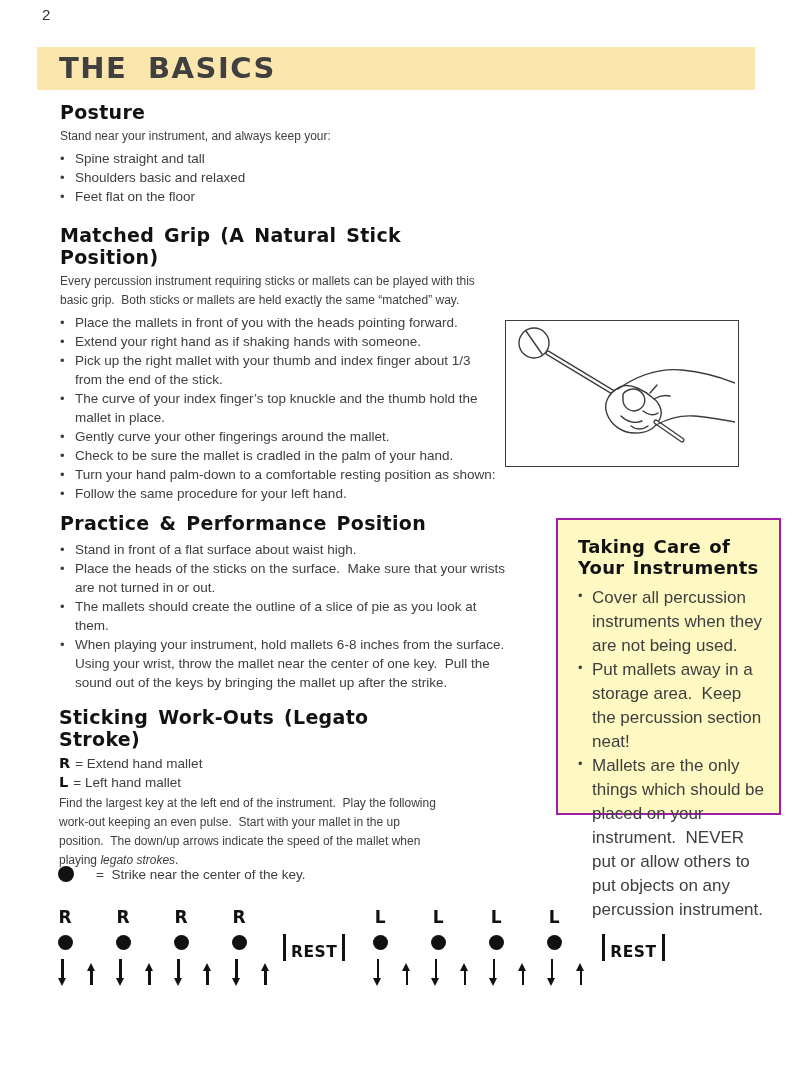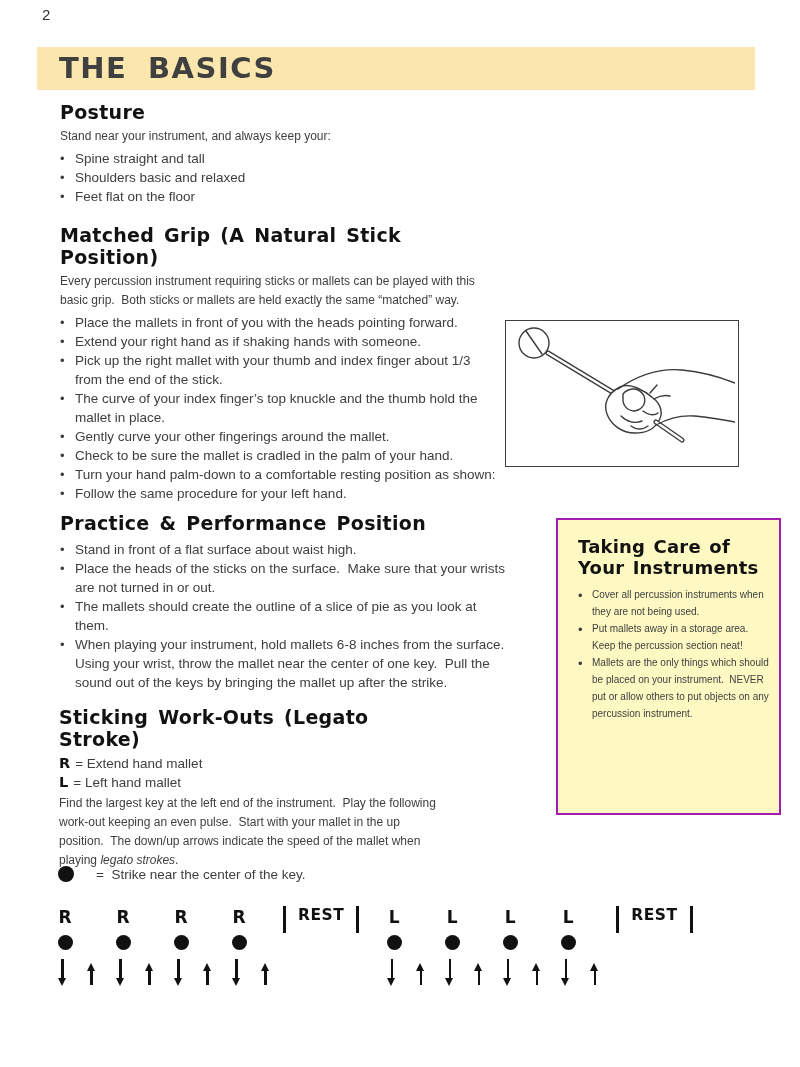--- a/index.html
+++ b/index.html
@@ -23,21 +23,21 @@
   .def-line{font-size:13.5px;line-height:19px;}
   .def-sym{font-family:"DejaVu Sans",sans-serif;font-weight:bold;color:#111;font-size:14.5px;margin-right:5px;}
 
   .figure-box{position:absolute;left:505px;top:320px;width:232px;height:145px;border:1.5px solid #3e3e3e;background:#fff;}
 
   .sidebar{position:absolute;left:512px;top:518px;width:225px;height:297px;border:2px solid #a21caf;
            box-sizing:border-box;padding:16px 10px 0 20px;background:#fef9c3;margin-left:44px;}
   .sidebar .sec-h{font-size:18px;line-height:21px;letter-spacing:.2px;word-spacing:2px;margin:0;}
   .sidebar .blist{margin-top:8px;}
   .sidebar .bullet .b-mark{flex:0 0 14px;line-height:19.5px;}
-  .sidebar .bullet .b-text{font-size:10px;line-height:17px;}
+  .sidebar .bullet .b-text{font-size:17px;line-height:24px;}
 
   .legend{position:absolute;left:58px;top:866px;display:flex;align-items:center;gap:12px;}
   .legend-dot{width:16px;height:16px;border-radius:50%;background:#111;margin-right:10px;}
   .legend-text{font-size:13.5px;white-space:pre-wrap;}
 
   .exercise{position:absolute;left:36px;top:906px;display:flex;align-items:flex-start;}
   .ex-group{display:flex;}
   .note-col{width:58px;display:flex;flex-direction:column;align-items:center;position:relative;}
   .note-letter{font-family:"DejaVu Sans",sans-serif;font-weight:bold;font-size:17px;line-height:22px;color:#111;}
   .note-dot{width:15px;height:15px;border-radius:50%;background:#111;margin-top:7px;}
@@ -45,22 +45,22 @@
   .arrow{position:absolute;display:inline-block;width:11px;}
   .arrow::before{content:"";position:absolute;left:4.4px;width:2.2px;background:#111;}
   .arrow::after{content:"";position:absolute;left:1px;width:0;height:0;
                 border-left:4.5px solid transparent;border-right:4.5px solid transparent;}
   .arrow.down{height:27px;left:21px;top:0;}
   .arrow.down::before{top:0;height:19px;}
   .arrow.down::after{bottom:0;border-top:8px solid #111;}
   .arrow.up{height:22px;left:50px;top:4px;}
   .arrow.up::before{bottom:0;height:14px;}
   .arrow.up::after{top:0;border-bottom:8px solid #111;}
-  .rest-marker{display:flex;align-items:flex-start;height:27px;margin-top:0;
-               border-left:3.5px solid #111;border-right:3.5px solid #111;padding:0 12px;}
+  .rest-marker{display:flex;align-items:flex-end;height:27px;margin-top:28px;
+               border-left:3.5px solid #111;border-right:3.5px solid #111;padding:0 5px;}
   .rest-label{font-family:"DejaVu Sans",sans-serif;font-weight:bold;font-size:15.5px;letter-spacing:.5px;color:#111;}
   .ml15{margin-left:15px;} .ml6{margin-left:6px;} .ml19{margin-left:19px;}
 
   svg .ln{fill:none;stroke:#3b3b3b;stroke-width:1.4;stroke-linecap:round;stroke-linejoin:round;}
   svg .fillw{fill:#ffffff;stroke:#3b3b3b;stroke-width:1.4;stroke-linejoin:round;}
   svg .stick-o{stroke:#3b3b3b;stroke-width:5;stroke-linecap:round;}
   svg .stick-i{stroke:#ffffff;stroke-width:2.4;stroke-linecap:round;}
 </style>
 </head>
 <body>

